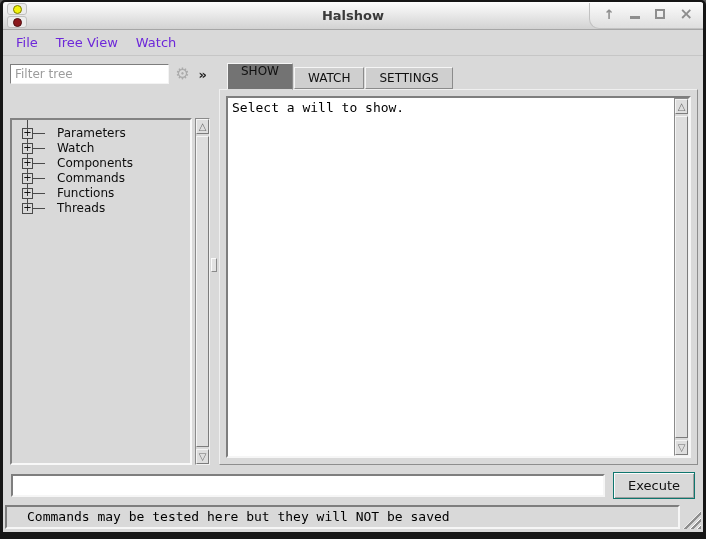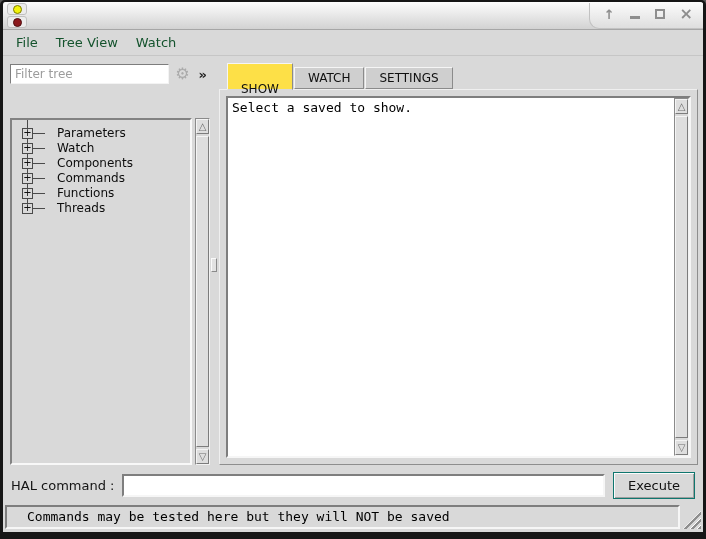--- a/index.html
+++ b/index.html
@@ -44,21 +44,21 @@
     color:#8e8e8e; font-weight:bold;
   }
   .wc { font-size:13px; line-height:1; cursor:default; }
   .wc.close { font-size:16px; }
   .wc.minimize { width:10px; height:3px; background:#8e8e8e; margin-top:6px; }
   .wc.maximize { width:10px; height:10px; border:2px solid #8e8e8e; }
   
   .menubar {
     height:26px; flex:0 0 26px;
     display:flex; align-items:center; padding:0 4px;
-    font-size:13px; color:#14532d;
+    font-size:13px; color:#6d28d9;
     border-bottom:1px solid #c6c6c6;
   }
   .menu-item { padding:3px 9px; }
   
   .main { flex:1 1 auto; min-height:0; display:flex; padding:2px 2px 0 0; }
   .left-pane { width:207px; flex:0 0 207px; display:flex; flex-direction:column; padding:4px 0 2px 7px;gap:28px; }
   .filter-row { display:flex; align-items:center; gap:6px; height:24px; margin-bottom:4px; flex:0 0 24px; }
   .filter-input {
     flex:1; min-width:0; height:20px;
     background:#fff; border:1px solid; border-color:#7d7d7d #f3f3f3 #f3f3f3 #7d7d7d;
@@ -108,21 +108,21 @@
   }
   
   .right-pane { flex:1 1 auto; min-width:0; display:flex; flex-direction:column; padding:4px 3px 2px 0; }
   .tabs { display:flex; align-items:flex-end; height:27px; flex:0 0 27px; padding-left:8px; position:relative; z-index:2; }
   .tab {
     padding:3px 13px; font-size:12px; color:#101010; height:22px;
     background:#cfcfcf; border:1px solid; border-color:#f5f5f5 #8b8b8b #8b8b8b #f5f5f5;
     margin-right:1px; white-space:nowrap;
   }
   .tab.active {
-    height:27px; padding-top:18px; background:#fde047;
+    height:27px; padding-top:0; background:#737373;
     border-bottom-color:#d9d9d9; margin-bottom:-1px;
   }
   .nb-frame {
     flex:1 1 auto; min-height:0; display:flex;
     border:1px solid; border-color:#efefef #8e8e8e #8e8e8e #efefef;
     padding:6px;
   }
   .text-widget {
     flex:1; min-width:0; display:flex;
     border:2px solid; border-color:#7e7e7e #f6f6f6 #f6f6f6 #7e7e7e;
@@ -169,20 +169,21 @@
 
   <div class="titlebar">
     <div class="app-dots">
       <div class="dot-btn">
         <span class="dot yellow"></span>
       </div>
       <div class="dot-btn">
         <span class="dot red"></span>
       </div>
     </div>
+    <div class="title">Halshow</div>
     <div class="win-controls">
       <span class="wc">↑</span>
       <span class="wc minimize"></span>
       <span class="wc maximize"></span>
       <span class="wc close">×</span>
     </div>
   </div>
 
   <div class="menubar">
     <span class="menu-item">File</span>
@@ -247,33 +248,32 @@
     </div>
 
     <div class="right-pane">
       <div class="tabs">
         <div class="tab active">SHOW</div>
         <div class="tab">WATCH</div>
         <div class="tab">SETTINGS</div>
       </div>
       <div class="nb-frame">
         <div class="text-widget">
-          <div class="text-content">Select a saved to show.</div>
+          <div class="text-content">Select a will to show.</div>
           <div class="scrollbar">
             <div class="sb-arrow">△</div>
             <div class="sb-thumb"></div>
             <div class="sb-arrow">▽</div>
           </div>
         </div>
       </div>
     </div>
   </div>
 
   <div class="command-row">
-    <span class="command-label">HAL command :</span>
     <input class="command-input" type="text" value="" style="">
     <button class="execute-btn">Execute</button>
   </div>
 
   <div class="status-row">
     <div class="status-field">Commands may be tested here but they will NOT be saved</div>
     <div class="resize-grip"></div>
   </div>
 
 </div>

